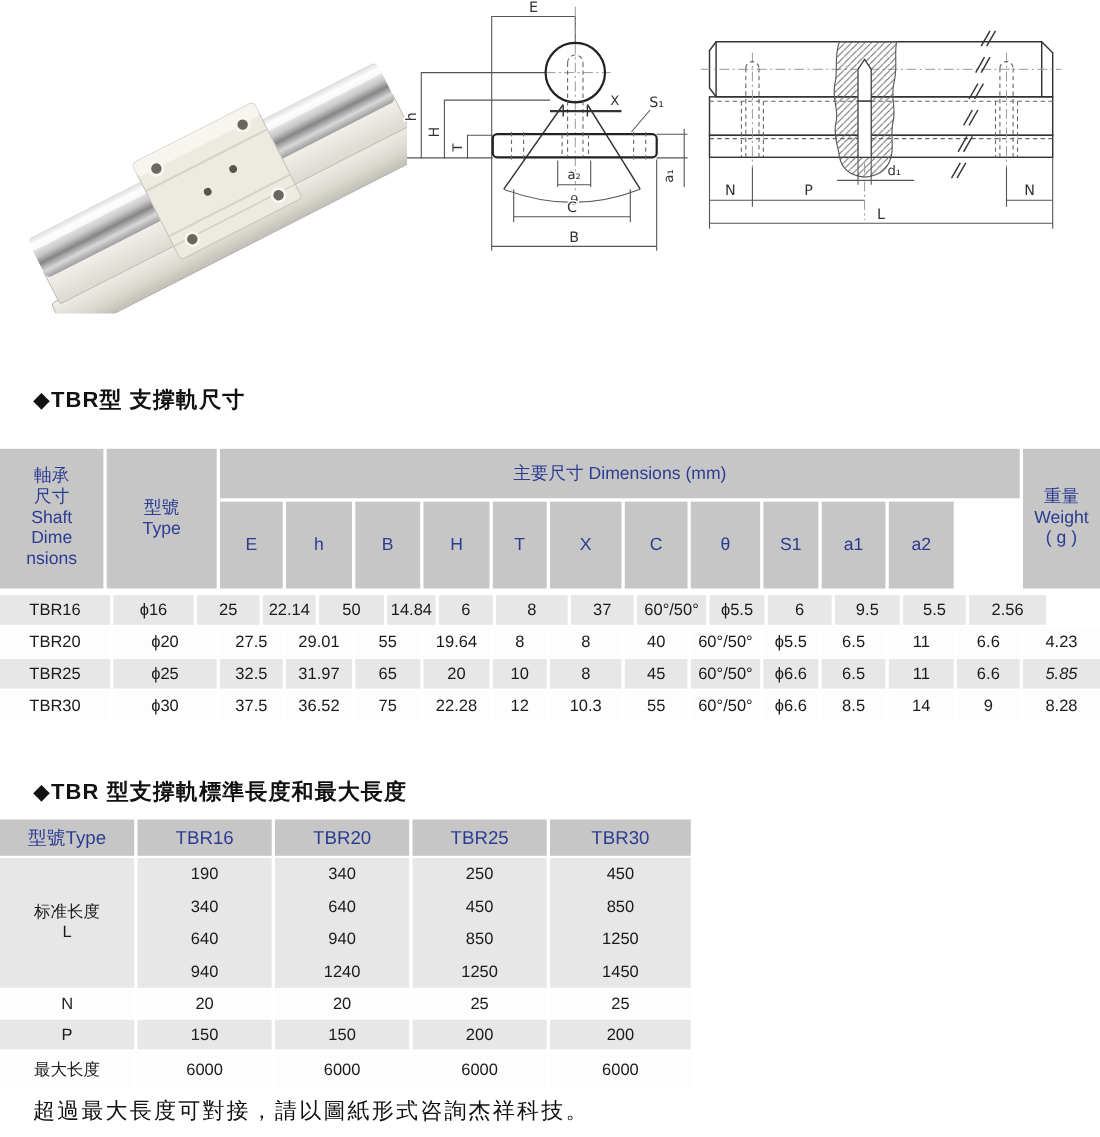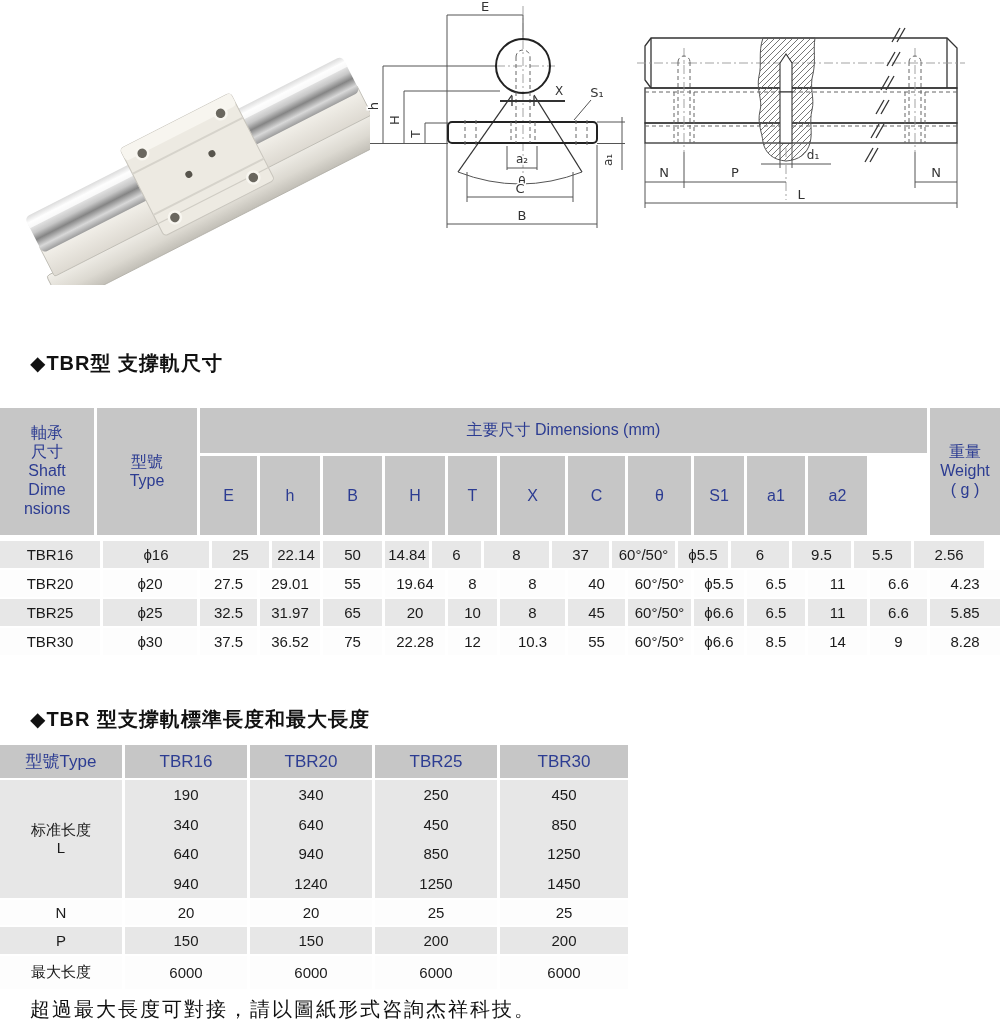--- a/index.html
+++ b/index.html
@@ -273,21 +273,21 @@
           <div class="cell hdr subcell" style="width: 59px; margin-right: 3px;">a2</div>
         </div>
     </div>
     <div class="cell hdr c-weight pre">重量
 Weight
 ( g )</div>
   </div>
   <div id="dim-body">
       <div class="dim-row first">
         <div class="cell" style="width: 100px; background: rgb(231, 231, 231); margin-right: 3px;">TBR16</div>
-        <div class="cell" style="width: 106px; background: rgb(231, 231, 231); margin-right: 3px;">ϕ16</div>
+        <div class="cell" style="width: 73px; background: rgb(231, 231, 231); margin-right: 3px;">ϕ16</div>
         <div class="cell" style="width: 57px; background: rgb(231, 231, 231); margin-right: 3px;">25</div>
         <div class="cell" style="width: 48px; background: rgb(231, 231, 231); margin-right: 3px;">22.14</div>
         <div class="cell" style="width: 59px; background: rgb(231, 231, 231); margin-right: 3px;">50</div>
         <div class="cell" style="width: 44px; background: rgb(231, 231, 231); margin-right: 3px;">14.84</div>
         <div class="cell" style="width: 49px; background: rgb(231, 231, 231); margin-right: 3px;">6</div>
         <div class="cell" style="width: 65px; background: rgb(231, 231, 231); margin-right: 3px;">8</div>
         <div class="cell" style="width: 57px; background: rgb(231, 231, 231); margin-right: 3px;">37</div>
         <div class="cell" style="width: 63px; background: rgb(231, 231, 231); margin-right: 3px;">60°/50°</div>
         <div class="cell" style="width: 50px; background: rgb(231, 231, 231); margin-right: 3px;">ϕ5.5</div>
         <div class="cell" style="width: 58px; background: rgb(231, 231, 231); margin-right: 3px;">6</div>
@@ -320,21 +320,21 @@
         <div class="cell" style="width: 59px; background: rgb(231, 231, 231); margin-right: 3px;">65</div>
         <div class="cell" style="width: 60px; background: rgb(231, 231, 231); margin-right: 3px;">20</div>
         <div class="cell" style="width: 49px; background: rgb(231, 231, 231); margin-right: 3px;">10</div>
         <div class="cell" style="width: 65px; background: rgb(231, 231, 231); margin-right: 3px;">8</div>
         <div class="cell" style="width: 57px; background: rgb(231, 231, 231); margin-right: 3px;">45</div>
         <div class="cell" style="width: 63px; background: rgb(231, 231, 231); margin-right: 3px;">60°/50°</div>
         <div class="cell" style="width: 50px; background: rgb(231, 231, 231); margin-right: 3px;">ϕ6.6</div>
         <div class="cell" style="width: 58px; background: rgb(231, 231, 231); margin-right: 3px;">6.5</div>
         <div class="cell" style="width: 59px; background: rgb(231, 231, 231); margin-right: 3px;">11</div>
         <div class="cell" style="width: 57px; background: rgb(231, 231, 231); margin-right: 3px;">6.6</div>
-        <div class="cell" style="width: 70px; background: rgb(231, 231, 231); margin-right: 0px;">5.85</div>
+        <div class="cell" style="width: 70px; background: rgb(231, 231, 231); margin-right: 0px; font-style: italic;">5.85</div>
       </div>
       <div class="dim-row">
         <div class="cell" style="width: 100px; background: rgb(253, 253, 253); margin-right: 3px;">TBR30</div>
         <div class="cell" style="width: 94px; background: rgb(253, 253, 253); margin-right: 3px;">ϕ30</div>
         <div class="cell" style="width: 57px; background: rgb(253, 253, 253); margin-right: 3px;">37.5</div>
         <div class="cell" style="width: 60px; background: rgb(253, 253, 253); margin-right: 3px;">36.52</div>
         <div class="cell" style="width: 59px; background: rgb(253, 253, 253); margin-right: 3px;">75</div>
         <div class="cell" style="width: 60px; background: rgb(253, 253, 253); margin-right: 3px;">22.28</div>
         <div class="cell" style="width: 49px; background: rgb(253, 253, 253); margin-right: 3px;">12</div>
         <div class="cell" style="width: 65px; background: rgb(253, 253, 253); margin-right: 3px;">10.3</div>

